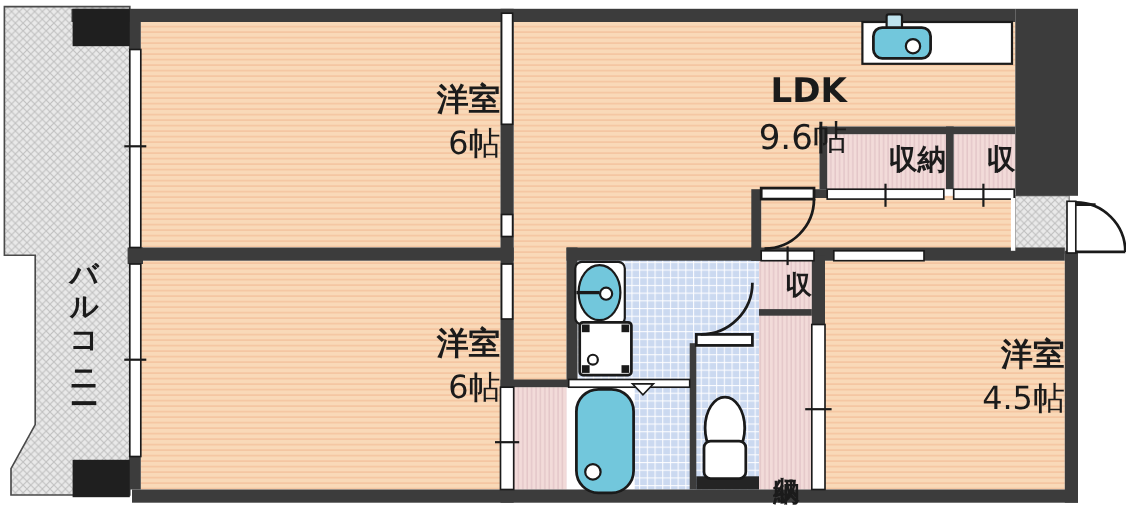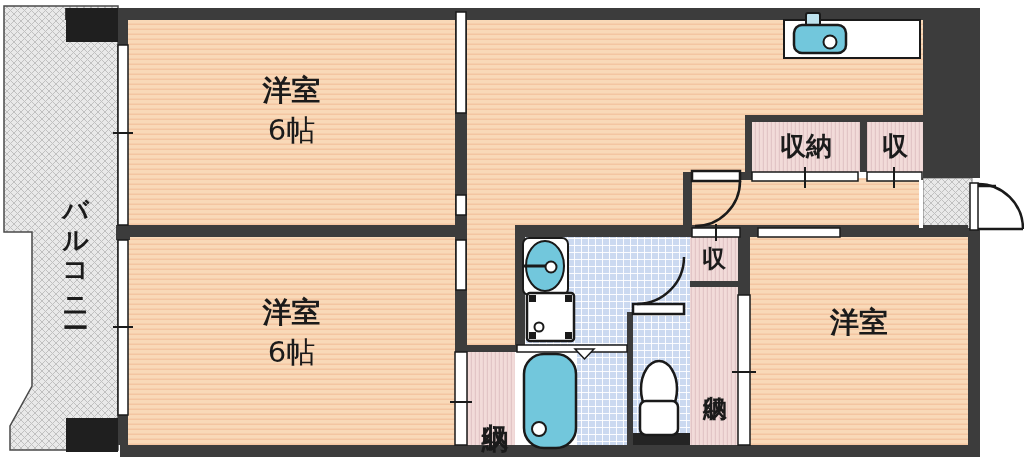--- a/index.html
+++ b/index.html
@@ -1,19 +1,19 @@
 <!DOCTYPE html>
 <html><head>
 <meta charset="utf-8">
 <style>
   html,body{margin:0;padding:0;background:#ffffff;}
   #plan{position:relative;width:1024px;height:461px;background:#ffffff;overflow:hidden;
         font-family:"DejaVu Sans","Liberation Sans",sans-serif;}
   #plan svg{position:absolute;left:0;top:0;}
-  .lbl{position:absolute;color:#1b1b1b;text-align:center;font-weight:600;line-height:1.25;}
+  .lbl{position:absolute;color:#1b1b1b;text-align:right;font-weight:600;line-height:1.25;}
   .lbl .sub{font-weight:400;}
   .vert{writing-mode:vertical-rl;text-orientation:upright;letter-spacing:4px;}
 </style>
 </head>
 <body>
 
 <div id="plan">
 
 <svg width="1024" height="461" viewBox="0 0 1024 461">
   <defs>
@@ -155,28 +155,33 @@
   </g>
 </svg>
 
 <div class="lbl vert" style="left:58px;top:142px;width:34px;height:215px;font-size:26px;">バルコニー</div>
 
 <div class="lbl" style="left:128px;top:70px;width:327px;font-size:29px;line-height:40px;">
   <div>洋室</div>
   <div class="sub">6帖</div>
 </div>
 
+<div class="lbl" style="left:500px;top:62px;width:270px;font-size:31px;line-height:42px;">
+  <div>LDK</div>
+  <div class="sub">9.6帖</div>
+</div>
 
 <div class="lbl" style="left:128px;top:292px;width:327px;font-size:29px;line-height:40px;">
   <div>洋室</div>
   <div class="sub">6帖</div>
 </div>
 
 <div class="lbl" style="left:750px;top:302px;width:218px;font-size:29px;line-height:40px;">
   <div>洋室</div>
+  <div class="sub">4.5帖</div>
 </div>
 
 <div class="lbl" style="left:752px;top:130px;width:108px;font-size:26px;">収納</div>
 <div class="lbl" style="left:867px;top:130px;width:56px;font-size:26px;">収</div>
 <div class="lbl" style="left:690px;top:244px;width:48px;font-size:24px;">収</div>
 <div class="lbl vert" style="left:698px;top:338px;width:32px;height:80px;font-size:24px;letter-spacing:2px;">収納</div>
 <div class="lbl vert" style="left:470px;top:362px;width:42px;height:84px;font-size:27px;letter-spacing:2px;">収納</div>
 
 </div>
 

